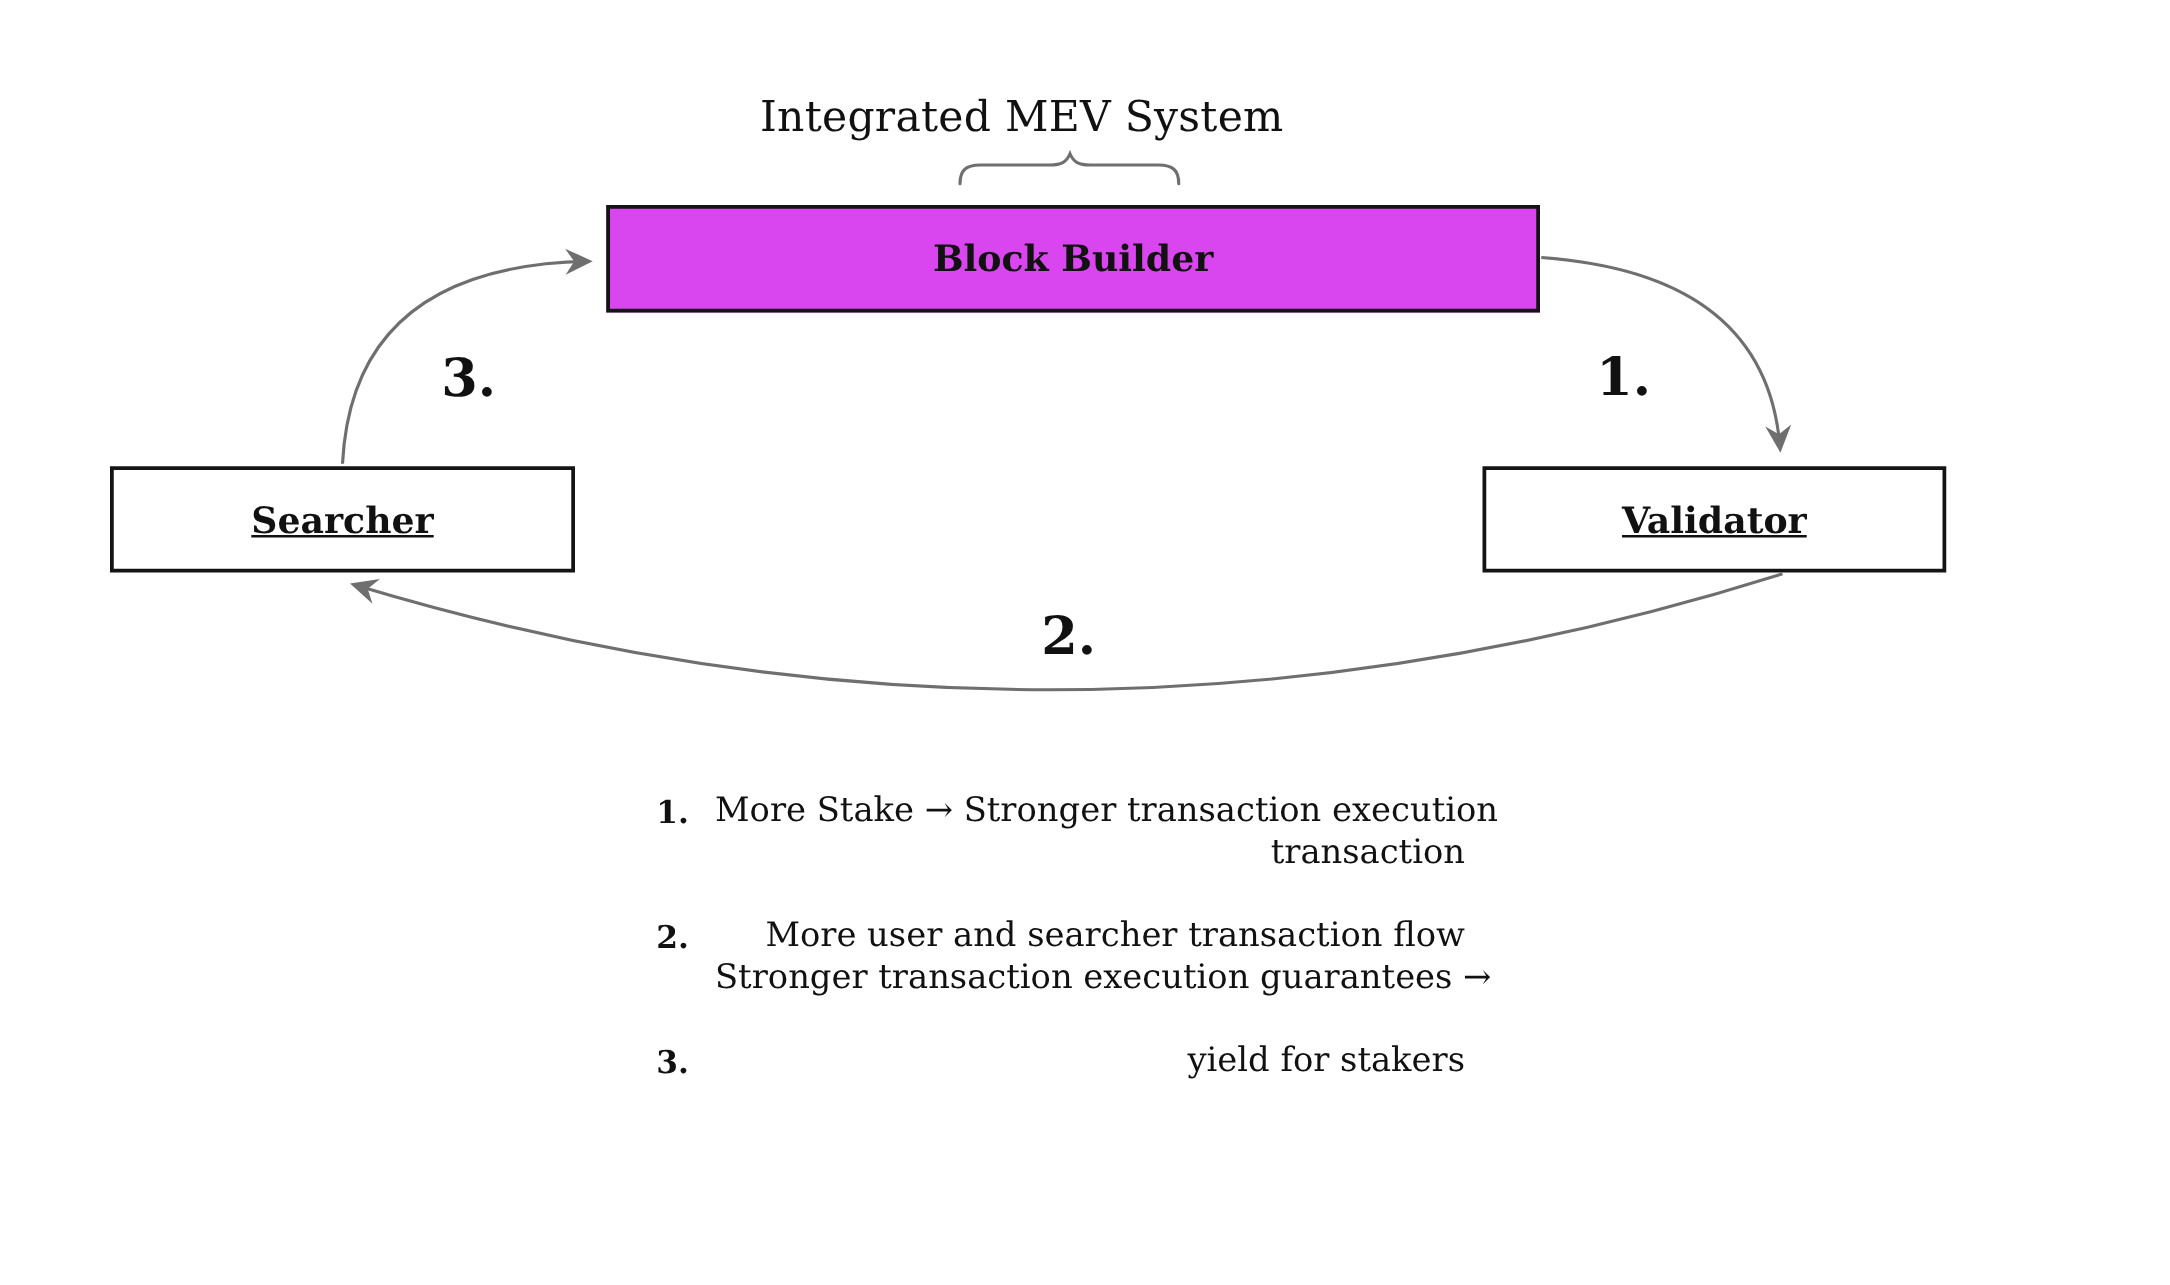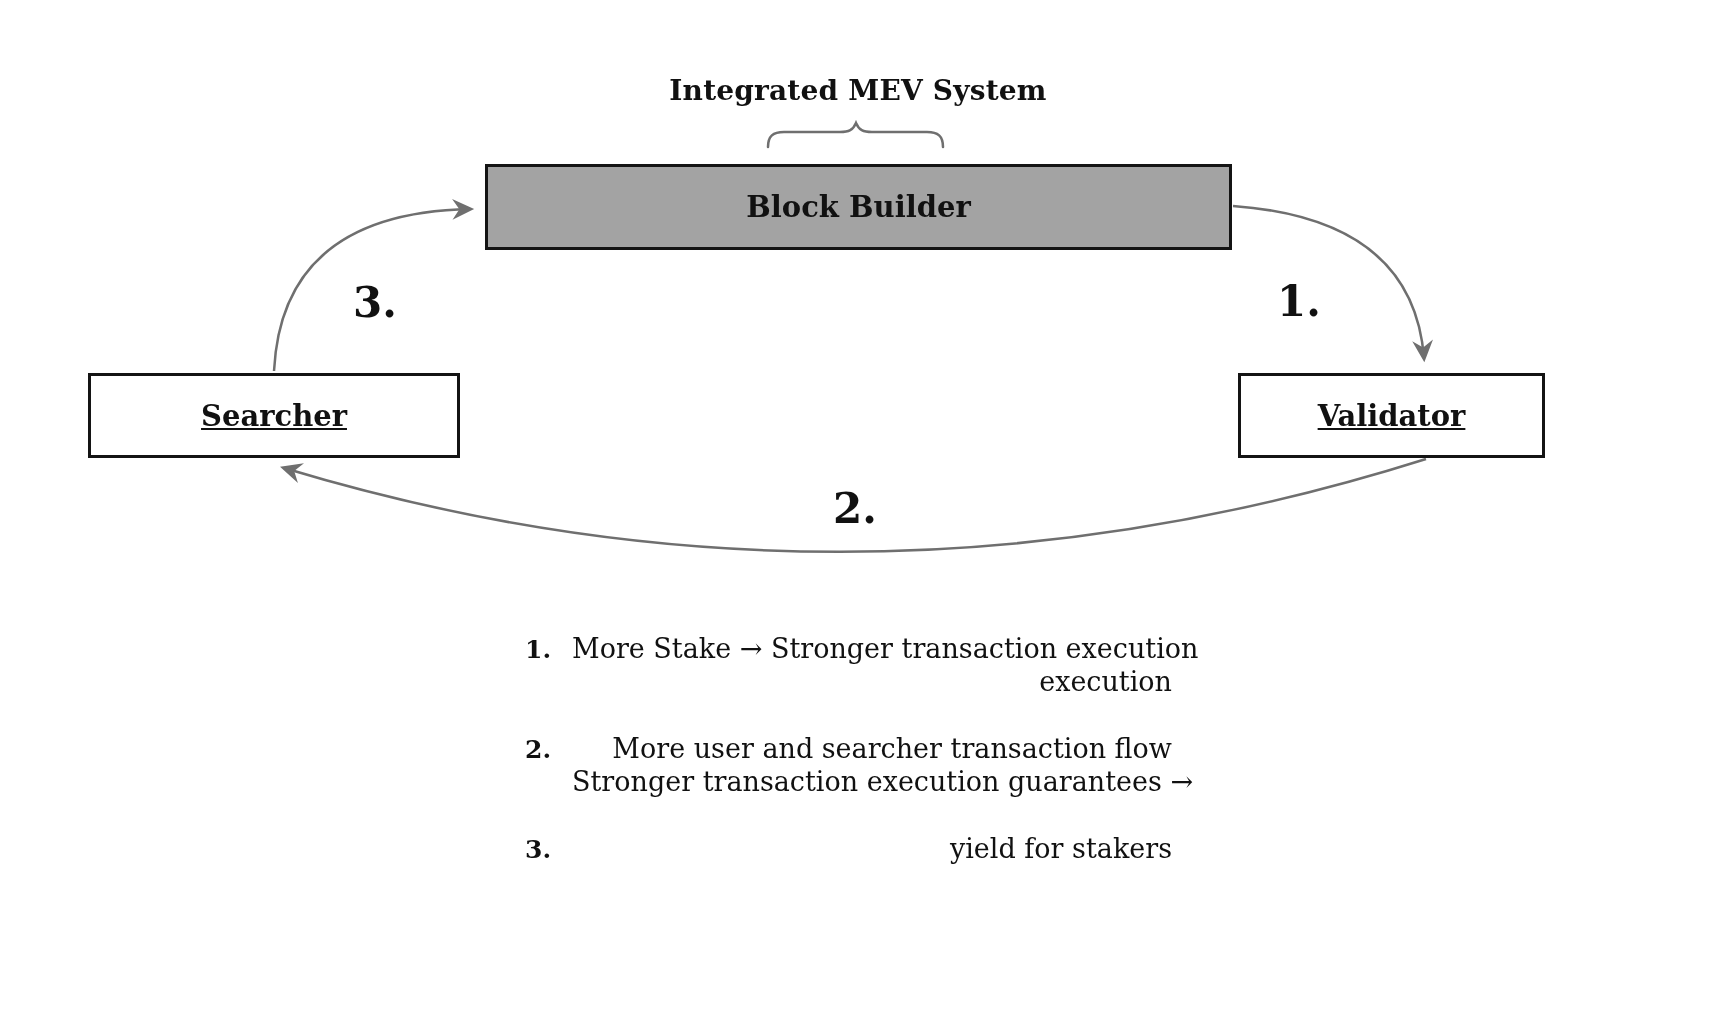--- a/index.html
+++ b/index.html
@@ -21,44 +21,43 @@
     left: 0; top: 0;
     width: 1736px;
     height: 1028px;
     pointer-events: none;
   }
   .diagram-title {
     position: absolute;
     left: 608px;
     top: 74px;
     width: 500px;
-    text-align: center;
-    font-size: 28px;
-    font-weight: bold;
+    font-size: 34px;
+    font-weight: normal;
     letter-spacing: 0.2px;
   }
   .node {
     position: absolute;
     background: #ffffff;
     border: 3px solid #141414;
     box-sizing: border-box;
     display: flex;
     align-items: center;
     justify-content: center;
     font-size: 29px;
     font-weight: bold;
     text-decoration: underline;
   }
   .combined-box {
     position: absolute;
     left: 485px;
     top: 164px;
     width: 747px;
     height: 86px;
-    background: #a3a3a3;
+    background: #d946ef;
     border: 3px solid #141414;
     box-sizing: border-box;
     display: flex;
   }
   .combined-box .cell {
     flex: 1 1 0;
     display: flex;
     align-items: center;
     justify-content: center;
     font-size: 29px;
@@ -67,23 +66,23 @@
   .combined-box .cell + .cell {
     border-left: 3px solid #141414;
   }
   .node-searcher {
     left: 88px;
     top: 373px;
     width: 372px;
     height: 85px;
   }
   .node-validator {
-    left: 1238px;
+    left: 1186px;
     top: 373px;
-    width: 307px;
+    width: 371px;
     height: 85px;
   }
   .edge-num {
     position: absolute;
     font-size: 42px;
     font-weight: bold;
     line-height: 1;
   }
   .edge-num.n3 { left: 353px;  top: 282px; }
   .edge-num.n1 { left: 1277px; top: 281px; }
@@ -148,21 +147,21 @@
   <div class="node node-validator">Validator</div>
 
   <div class="edge-num n3">3.</div>
   <div class="edge-num n1">1.</div>
   <div class="edge-num n2">2.</div>
 
   <div class="legend-item i1">
     <span class="legend-num">1.</span>
     <div class="legend-text">
       <div class="line">More Stake → Stronger transaction execution</div>
-      <div class="line">execution</div>
+      <div class="line">transaction</div>
     </div>
   </div>
 
   <div class="legend-item i2">
     <span class="legend-num">2.</span>
     <div class="legend-text">
       <div class="line">More user and searcher transaction flow</div>
       <div class="line">Stronger transaction execution guarantees →</div>
     </div>
   </div>

